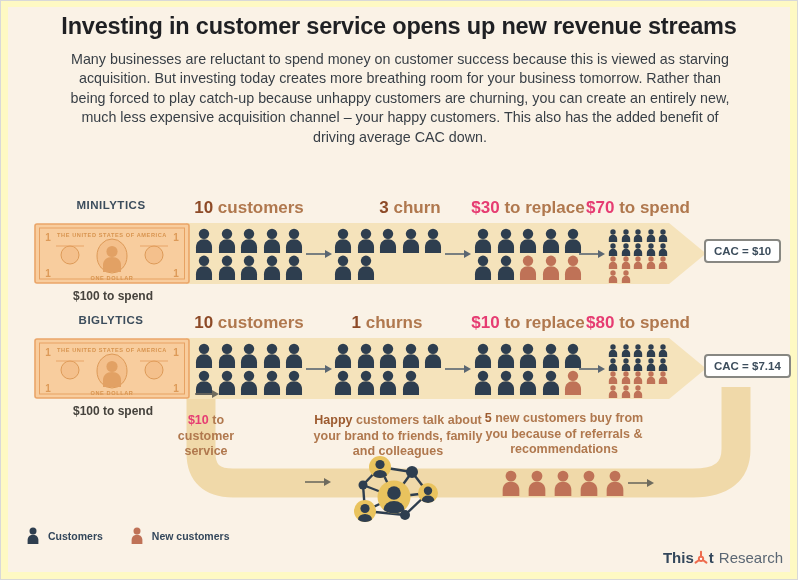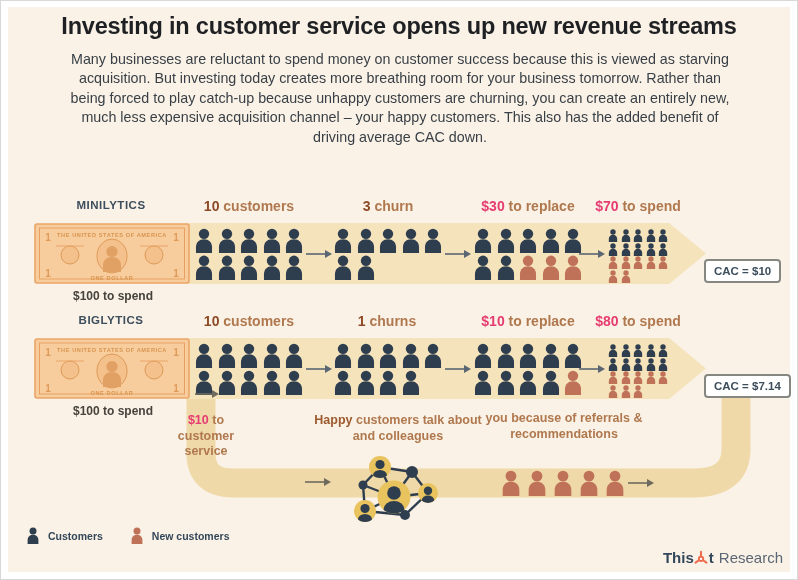--- a/index.html
+++ b/index.html
@@ -1,33 +1,33 @@
 <!DOCTYPE html>
 <html><head>
 <meta charset="utf-8">
 <style>
   html,body{margin:0;padding:0;background:#e9e9e9;}
-  #shot{position:relative;width:798px;height:580px;background:#ffffff;border:1px solid #d8d8d8;
+  #shot{position:relative;width:798px;height:580px;background:#fef9c3;border:1px solid #d8d8d8;
         box-sizing:border-box;overflow:hidden;font-family:"Liberation Sans",sans-serif;}
   #canvas-bg{position:absolute;left:7px;top:6px;right:7px;bottom:7px;background:#faf2e6;}
   .abs{position:absolute;}
   .cx{transform:translateX(-50%);}
   
   .title{width:100%;text-align:center;font-size:23.5px;font-weight:bold;color:#1f2023;letter-spacing:-.2px;}
   .intro{left:69px;width:660px;text-align:center;font-size:14.3px;line-height:19.4px;color:#383f46;}
   
   .band{background:#f5e3bb;clip-path:polygon(0 0,92.9% 0,100% 50%,92.9% 100%,0 100%);}
   .company{font-weight:bold;font-size:11.5px;letter-spacing:.5px;color:#3c4d5c;white-space:nowrap;}
   .spend{font-size:12px;font-weight:bold;color:#46433d;white-space:nowrap;}
-  .stage-label{font-size:14px;font-weight:bold;color:#b0784e;white-space:nowrap;}
+  .stage-label{font-size:17px;font-weight:bold;color:#b0784e;white-space:nowrap;}
   .em-dark{color:#8d4a27;font-weight:bold;}
   .em-pink{color:#e63c72;font-weight:bold;}
   .em-brown{color:#9c5a2e;font-weight:bold;}
   .cac-box{background:#ffffff;border:2px solid #878782;border-radius:4px;padding:4px 8px;
-           font-size:11.5px;font-weight:bold;color:#3c4d5c;white-space:nowrap;margin-top:20px;}
+           font-size:11.5px;font-weight:bold;color:#3c4d5c;white-space:nowrap;}
   .icon-group{display:flex;flex-direction:column;gap:2px;align-items:flex-start;}
   .icon-row{display:flex;gap:1.5px;}
   .icon-row.sm{gap:1px;margin-bottom:-1.5px;}
   svg.pi{display:block;}
   .c-d{color:#2e3e4f;}.c-n{color:#bf7257;}.c-h{color:#e9c35e;}
   .note{font-size:12.5px;font-weight:bold;color:#b0784e;text-align:center;line-height:15.5px;white-space:nowrap;}
   
   .legend{display:flex;align-items:center;gap:27px;}
   .legend-item{display:flex;align-items:center;gap:8px;font-size:10.5px;font-weight:bold;color:#33475b;}
   .footer{font-size:15px;color:#33475b;display:flex;align-items:baseline;}
@@ -108,21 +108,21 @@
             <use href="#sym-person"></use>
           </svg>
           <svg class="pi c-d" width="21" height="25">
             <use href="#sym-person"></use>
           </svg>
           <svg class="pi c-d" width="21" height="25">
             <use href="#sym-person"></use>
           </svg>
         </div>
       </div>
-      <div class="abs stage-label cx" style="left: 387px; top: 197px; z-index: 2;"><span></span><span class="em-dark">3</span><span> churn</span></div>
+      <div class="abs stage-label cx" style="left: 409px; top: 197px; z-index: 2;"><span></span><span class="em-dark">3</span><span> churn</span></div>
       <div class="abs icon-group cx" style="left: 387px; top: 227px; z-index: 2;">
         <div class="icon-row">
           <svg class="pi c-d" width="21" height="25">
             <use href="#sym-person"></use>
           </svg>
           <svg class="pi c-d" width="21" height="25">
             <use href="#sym-person"></use>
           </svg>
           <svg class="pi c-d" width="21" height="25">
             <use href="#sym-person"></use>
@@ -473,23 +473,25 @@
         <line x1="0" y1="5" x2="19" y2="5" stroke="#6e6b5e" stroke-width="1.6"></line>
                  <polygon points="19,1 26,5 19,9" fill="#6e6b5e"></polygon>
       </svg>
       <div class="abs note cx" style="left: 205px; top: 412px; z-index: 3;">
         <div><span></span><span class="em-pink">$10</span><span> to</span></div>
         <div><span>customer</span></div>
         <div><span>service</span></div>
       </div>
       <div class="abs note cx" style="left: 397px; top: 412px; z-index: 3;">
         <div><span></span><span class="em-brown">Happy</span><span> customers talk about</span></div>
+        <div><span>your brand to friends, family</span></div>
         <div><span>and colleagues</span></div>
       </div>
       <div class="abs note cx" style="left: 563px; top: 410px; z-index: 3;">
+        <div><span></span><span class="em-brown">5</span><span> new customers buy from</span></div>
         <div><span>you because of referrals &amp;</span></div>
         <div><span>recommendations</span></div>
       </div>
       <div class="abs icon-row cx" style="left: 562px; top: 469px; z-index: 3; gap: 3px;">
         <svg class="pi c-n" width="23" height="26">
           <use href="#sym-person"></use>
         </svg>
         <svg class="pi c-n" width="23" height="26">
           <use href="#sym-person"></use>
         </svg>

